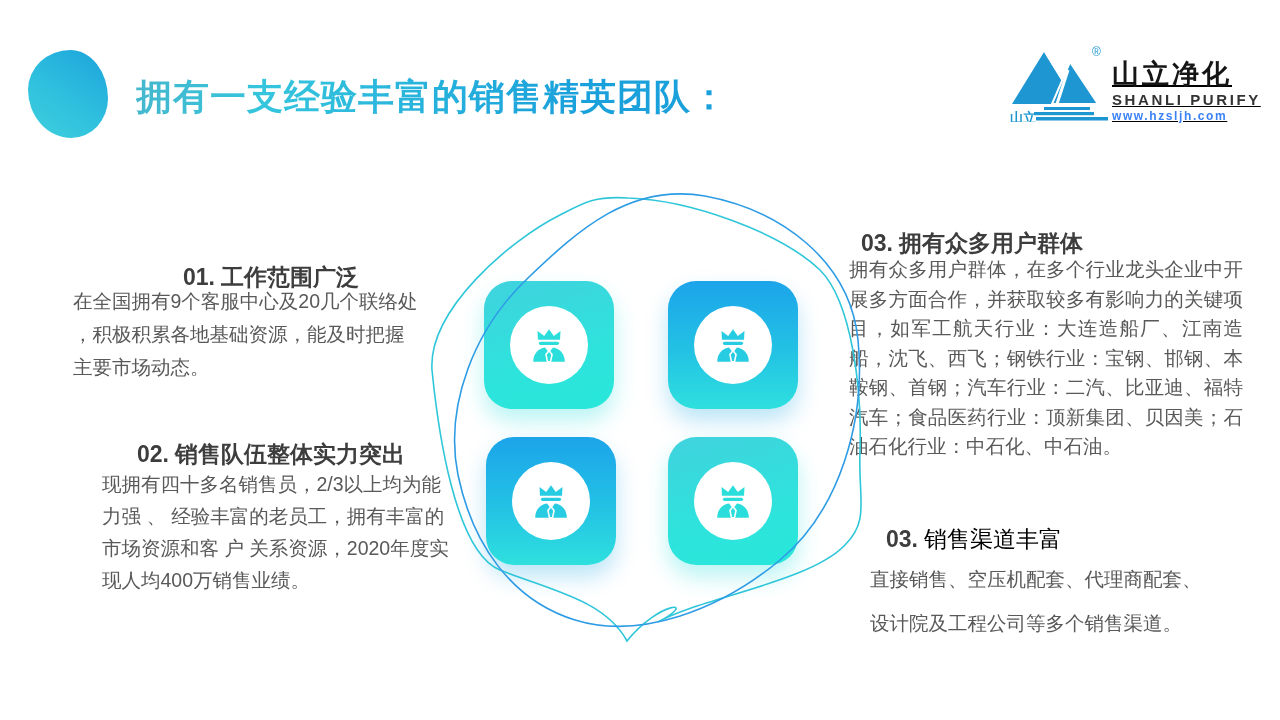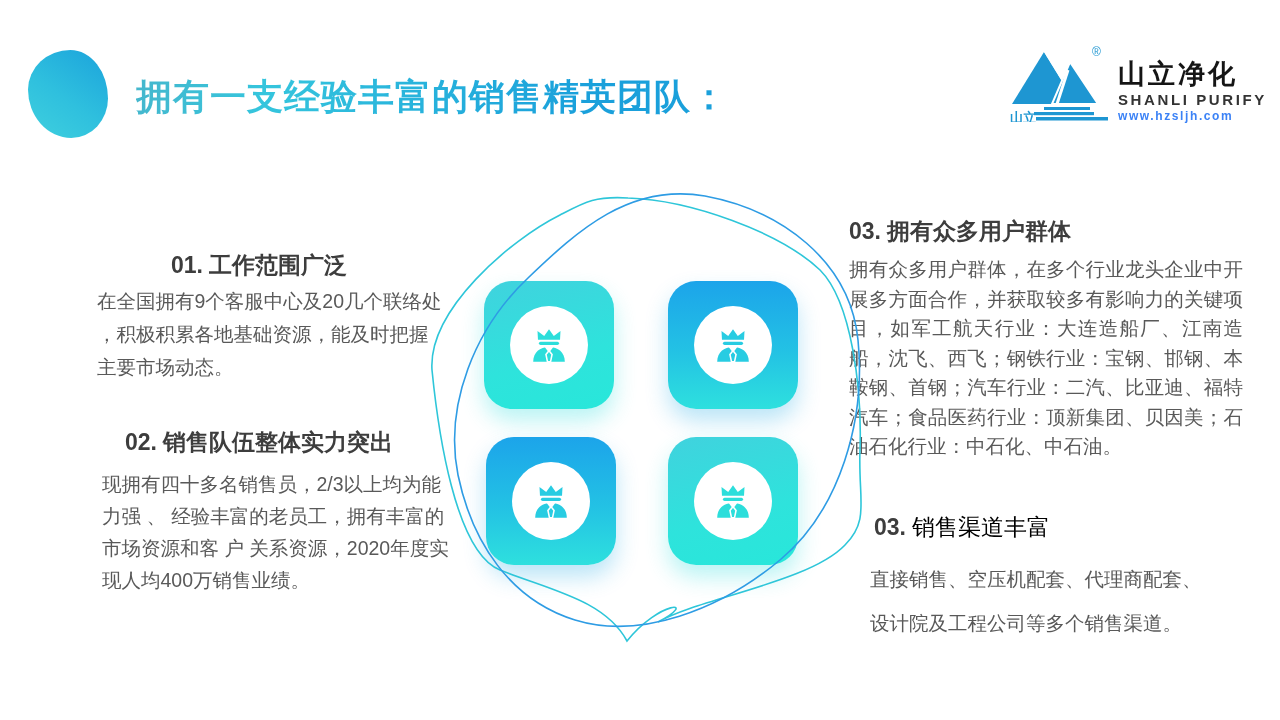--- a/index.html
+++ b/index.html
@@ -16,33 +16,33 @@
   }
   .slide-title{
     position:absolute;left:124px;top:64px;margin:12px;
     font-size:36px;font-weight:bold;letter-spacing:1px;line-height:1.15;
     background:linear-gradient(100deg,#45b7cd 0%,#35c5dd 22%,#1aa0db 75%);
     -webkit-background-clip:text;background-clip:text;
     color:transparent;white-space:nowrap;
   }
   .logo{position:absolute;left:1008px;top:42px;display:flex;align-items:flex-start;}
   .logo-mark{width:104px;height:80px;flex:0 0 auto;}
-  .logo-text{margin-left:6px;padding-top:18px;line-height:1.1;}
+  .logo-text{padding-top:18px;line-height:1.1;text-decoration:underline;}
   .logo-cn{font-size:27px;font-weight:600;letter-spacing:3px;color:#151515;white-space:nowrap;}
   .logo-en{font-size:15px;font-weight:600;letter-spacing:2.6px;color:#333;margin-top:2px;white-space:nowrap;}
   .logo-web{font-size:12px;font-weight:600;letter-spacing:1.6px;color:#3b82f6;margin-top:2px;white-space:nowrap;}
   
-  .sec-heading{position:absolute;margin:4px;font-size:23px;font-weight:bold;color:#3d3d3d;white-space:nowrap;}
+  .sec-heading{position:absolute;margin:16px;font-size:23px;font-weight:bold;color:#3d3d3d;white-space:nowrap;}
   .sec-heading .num{margin-right:6px;}
   .sec-body{
     position:absolute;margin:0;font-size:19.5px;color:#595959;
     white-space:pre;line-height:33px;
   }
   #sec1-heading{left:73px;top:246px;width:364px;text-align:center;}
-  #sec1-body{left:73px;top:285px;margin-left:24px;}
+  #sec1-body{left:73px;top:285px;}
   #sec2-heading{left:73px;top:423px;width:364px;text-align:center;}
   #sec2-body{left:95px;top:468px;line-height:32px;margin-left:7px;}
   #sec3-heading{left:845px;top:212px;}
   #sec3-body{
     left:849px;top:255px;width:394px;white-space:normal;
     line-height:29.5px;text-align:justify;text-justify:inter-ideograph;
   }
   #sec4-heading{left:870px;top:508px;}
   #sec4-heading .htext{font-weight:400;color:#000000;}
   #sec4-body{left:870px;top:557px;line-height:44px;}

